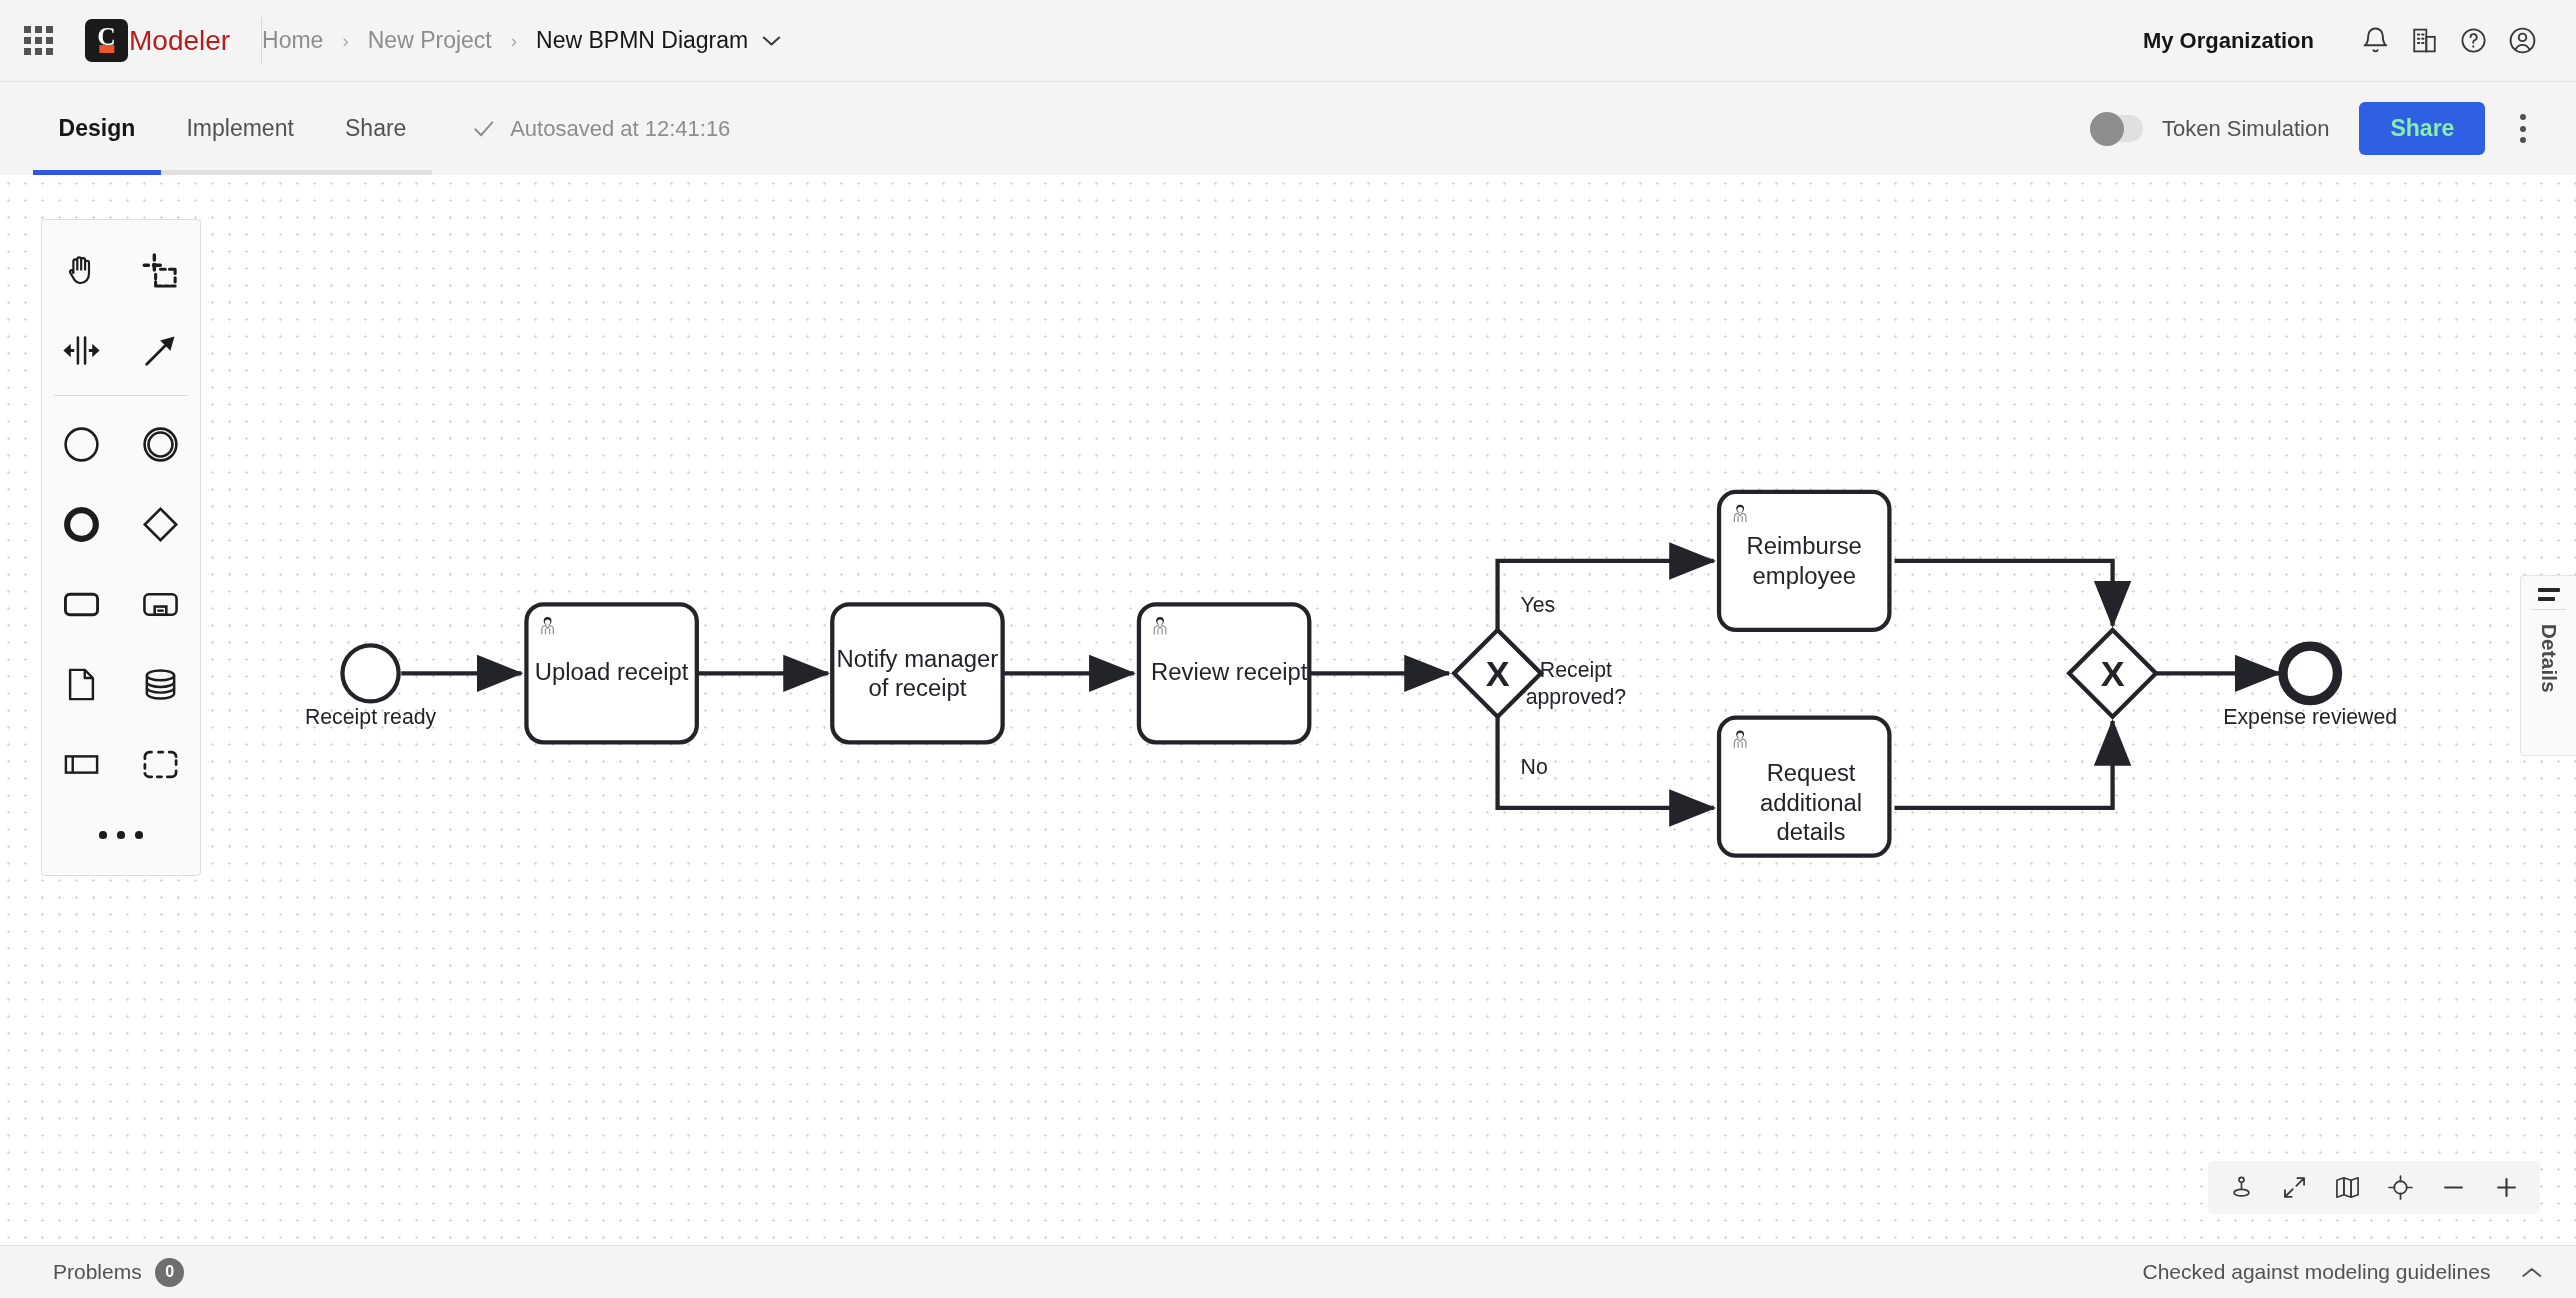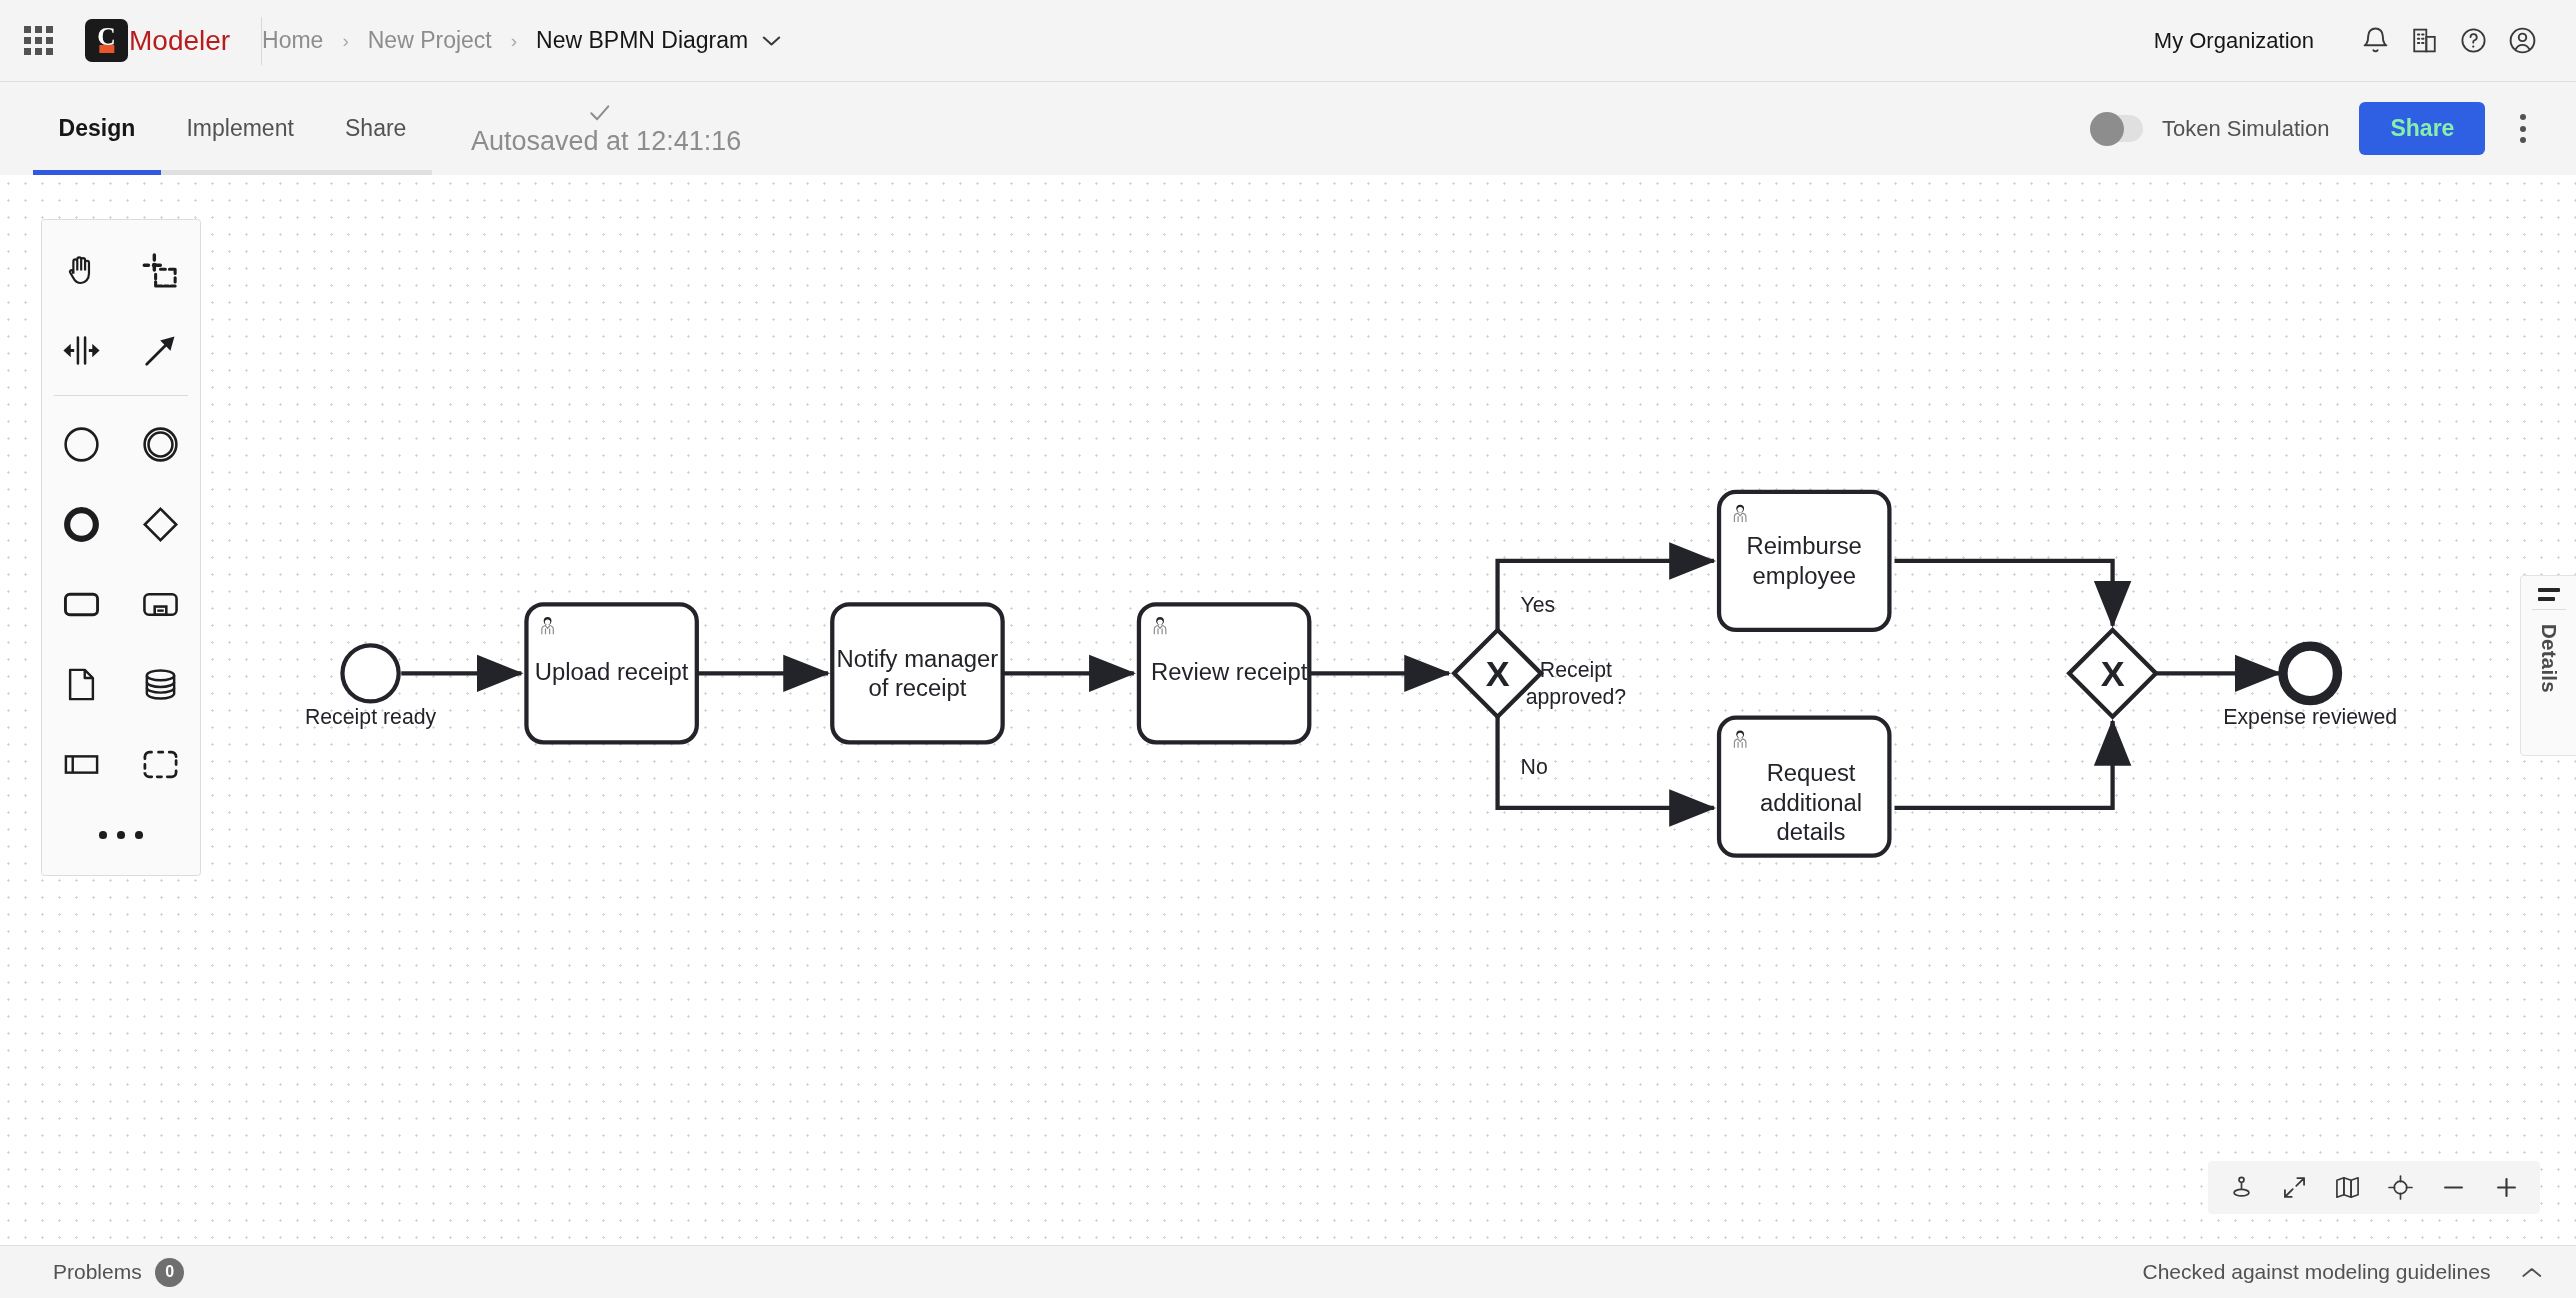--- a/index.html
+++ b/index.html
@@ -29,40 +29,40 @@
   .logo .dot { position:absolute; bottom:9.4px; left:50%; transform:translateX(-50%);
     width:15.3px; height:7.7px; background:#e8562a; }
   .brand-name { margin-left:1px; font-size:28px; color:#b91c1c; font-weight:400; }
   .vdiv { width:0.9px; height:48px; background:#d8d8d8; margin-left:31px; }
   .crumbs { display:flex; align-items:center; font-size:23px; }
   .crumbs .crumb { color:#8d8d8d; cursor:pointer; }
   .crumbs .crumb.current { color:#161616; }
   .crumbs .sep { color:#a8a8a8; margin:0 19px; font-size:19px; }
   .crumb-caret { margin-left:13.6px; color:#393939; font-size:17px; cursor:pointer; }
   .topbar-right { margin-left:auto; display:flex; align-items:center; margin-right:29px; }
-  .org { font-size:22px; color:#161616; margin-right:37px; cursor:pointer; }
+  .org { font-size:22px; color:#161616; margin-right:37px; cursor:pointer;font-weight:bold; }
   .ticon { width:49px; height:49px; display:flex; align-items:center; justify-content:center;
     cursor:pointer; color:#393939; }
 
   
   .tabbar {
     position:absolute; left:0; top:82px; width:2576px; height:94px;
     background:#f4f4f4; border-bottom:0.9px solid #e0e0e0;
     display:flex; align-items:center;padding-left:6px;
   }
   .tab { height:94px; display:flex; align-items:center; font-size:23px;
     color:#525252; padding:0 25.6px; cursor:pointer; position:relative; }
   .tab:first-child { margin-left:27px; }
   .tab.active { color:#161616; font-weight:700; }
   .tab.active::after { content:""; position:absolute; left:0; right:0; bottom:0;
     height:5.1px; background:#3058e0; }
   .tab::after { content:""; position:absolute; left:0; right:0; bottom:0;
     height:5.1px; background:#e0e0e0; }
   .tab.active::after { background:#3058e0; }
-  .autosave { display:flex; align-items:center; margin-left:39px; color:#8d8d8d; font-size:27px;flex-direction:column; }
+  .autosave { display:flex; align-items:center; margin-left:39px; color:#8d8d8d; font-size:22px; }
   .autosave .chk { margin-right:13.6px; color:#8d8d8d; font-size:24px; }
   .tabbar-right { margin-left:auto; display:flex; align-items:center; margin-right:29px; }
   .toggle { width:53px; height:27px; border-radius:13.6px; background:#e0e0e0;
     position:relative; cursor:pointer; margin-right:19px; }
   .toggle .knob { position:absolute; left:0; top:-3.4px; width:34px; height:34px;
     border-radius:50%; background:#8d8d8d; }
   .tsim-label { font-size:22px; color:#525252; margin-right:30px; }
   .share-btn { background:#2f5fe3; color:#86efac; font-size:23px; font-weight:700;
     border:none; border-radius:6px; padding:0 31px; height:53px; cursor:pointer; }
   .kebab { width:48px; height:48px; display:flex; flex-direction:column;

